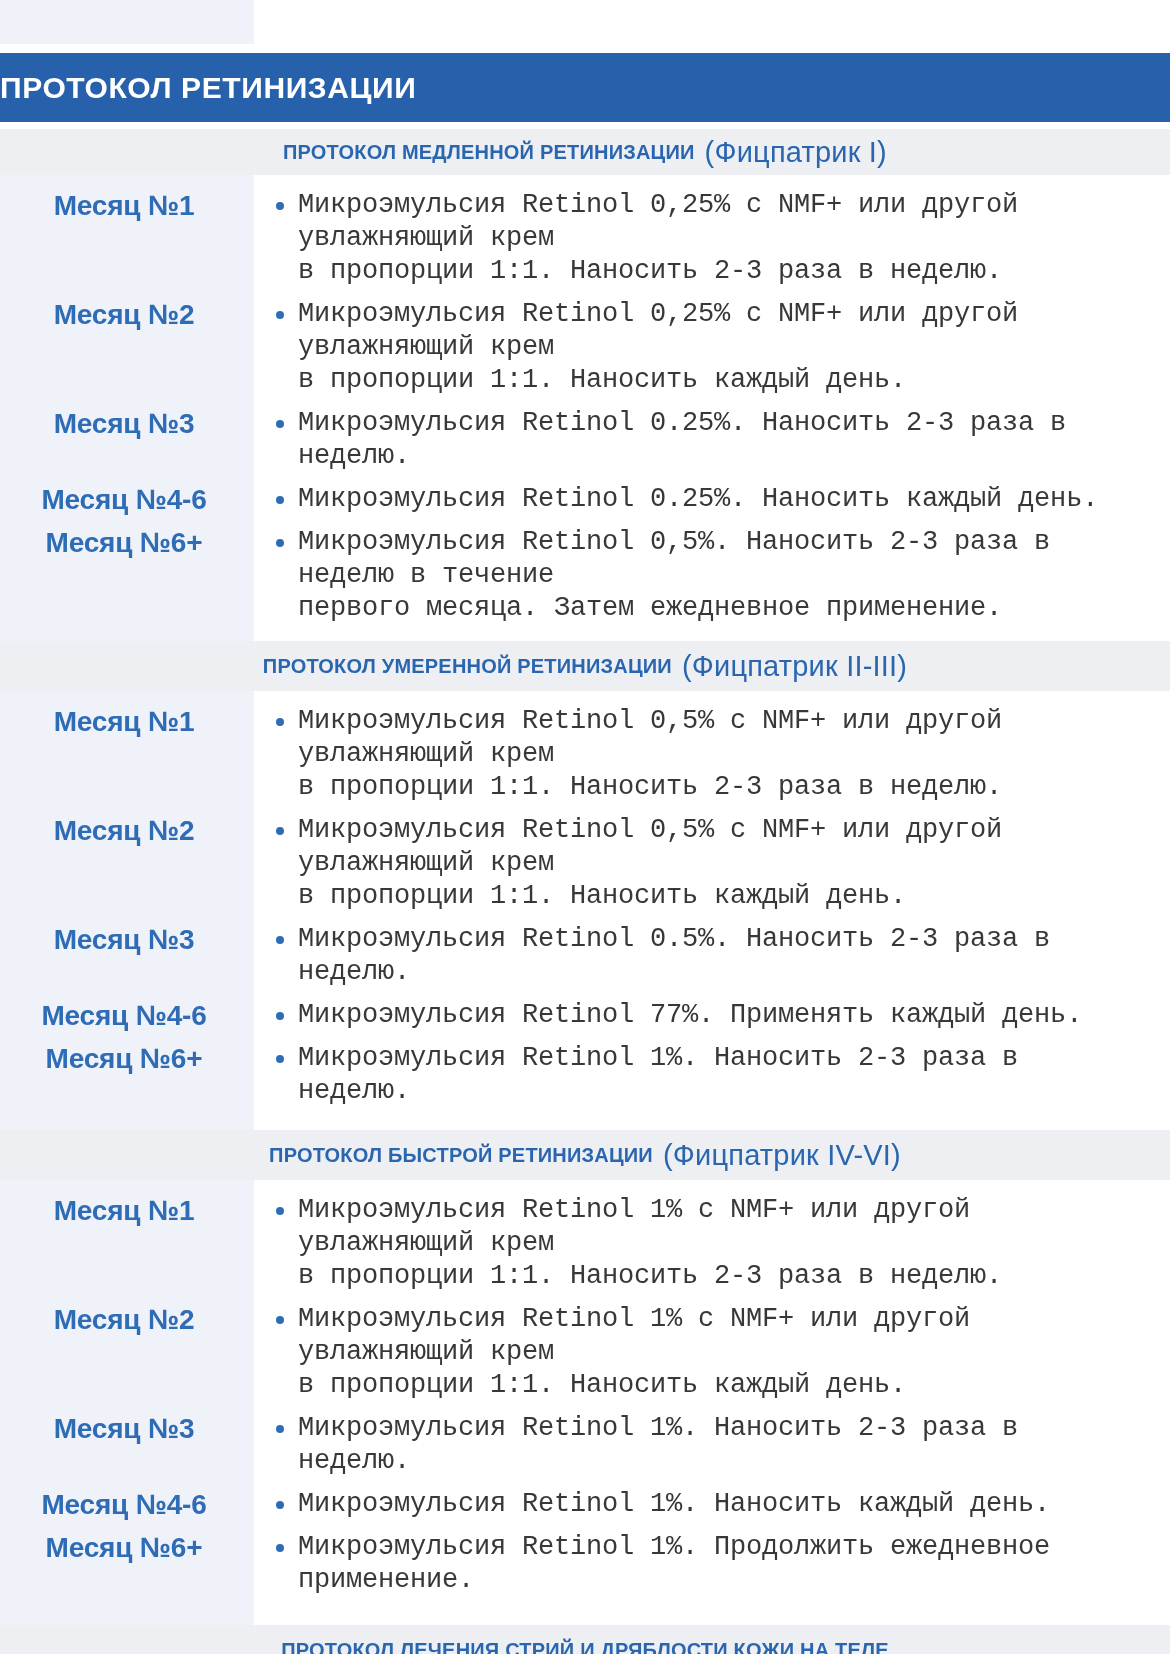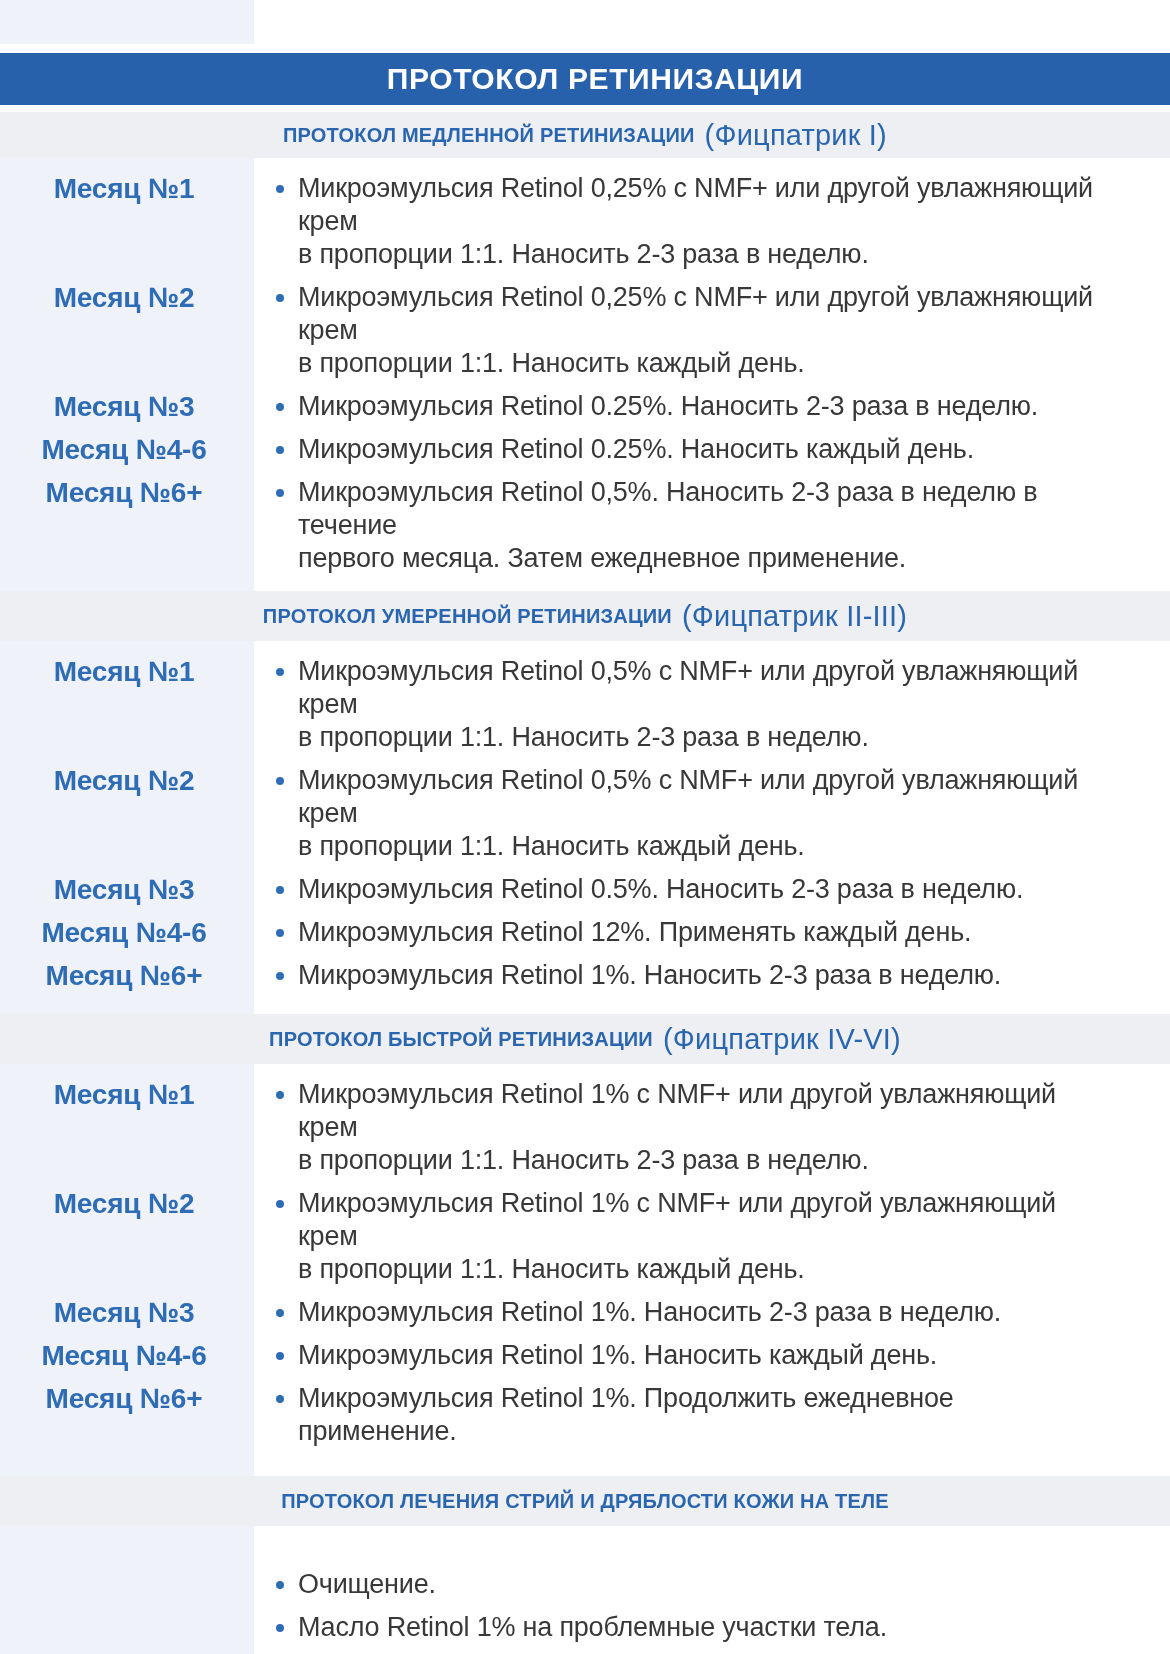--- a/index.html
+++ b/index.html
@@ -24,22 +24,22 @@
     position:absolute;left:0;top:0;width:254px;height:44px;
     background:var(--leftcol-bg);
   }
   .left-column{
     position:absolute;left:0;top:158px;bottom:0;width:254px;
     background:var(--leftcol-bg);
   }
   .content{position:relative;z-index:1;}
   .top-spacer{height:53px;}
   .navy-bar{
-    height:52px;background:var(--navy);
-    display:flex;align-items:center;justify-content:center;padding-left:20px;
+    height:69px;background:var(--navy);
+    display:flex;align-items:center;
   }
   .navy-title{
     color:#ffffff;font-size:30px;font-weight:700;letter-spacing:.6px;
   }
   .gap-thin{height:7px;}
   .band{
     height:50px;background:var(--band-bg);
     display:flex;align-items:center;justify-content:center;
     white-space:nowrap;
   }
@@ -56,21 +56,21 @@
   .rows{padding-top:14px;}
   .rows.last{padding-top:42px;}
   .protocol-row{
     display:flex;align-items:flex-start;margin-bottom:10px;
   }
   .month-label{
     width:248px;flex:none;text-align:center;
     color:var(--label-blue);font-size:28px;font-weight:700;
     line-height:33px;letter-spacing:-.2px;
   }
-  .row-body{display:flex;align-items:flex-start;flex:1;}
+  .row-body{display:flex;align-items:flex-start;flex:1;font-family:Liberation Mono, monospace;}
   .bullet{
     flex:none;width:8px;height:8px;border-radius:50%;
     background:var(--label-blue);
     margin:13px 14px 0 28px;
   }
   .row-text{
     max-width:820px;
     color:var(--body-text);font-size:27px;line-height:33px;
     letter-spacing:-.2px;
     white-space:pre-line;
@@ -162,21 +162,21 @@
             <div class="month-label">Месяц №3</div>
             <div class="row-body">
               <span class="bullet"></span>
               <div class="row-text">Микроэмульсия Retinol 0.5%. Наносить 2-3 раза в неделю.</div>
             </div>
           </div>
           <div class="protocol-row">
             <div class="month-label">Месяц №4-6</div>
             <div class="row-body">
               <span class="bullet"></span>
-              <div class="row-text">Микроэмульсия Retinol 12%. Применять каждый день.</div>
+              <div class="row-text">Микроэмульсия Retinol 77%. Применять каждый день.</div>
             </div>
           </div>
           <div class="protocol-row">
             <div class="month-label">Месяц №6+</div>
             <div class="row-body">
               <span class="bullet"></span>
               <div class="row-text">Микроэмульсия Retinol 1%. Наносить 2-3 раза в неделю.</div>
             </div>
           </div>
         </div>

